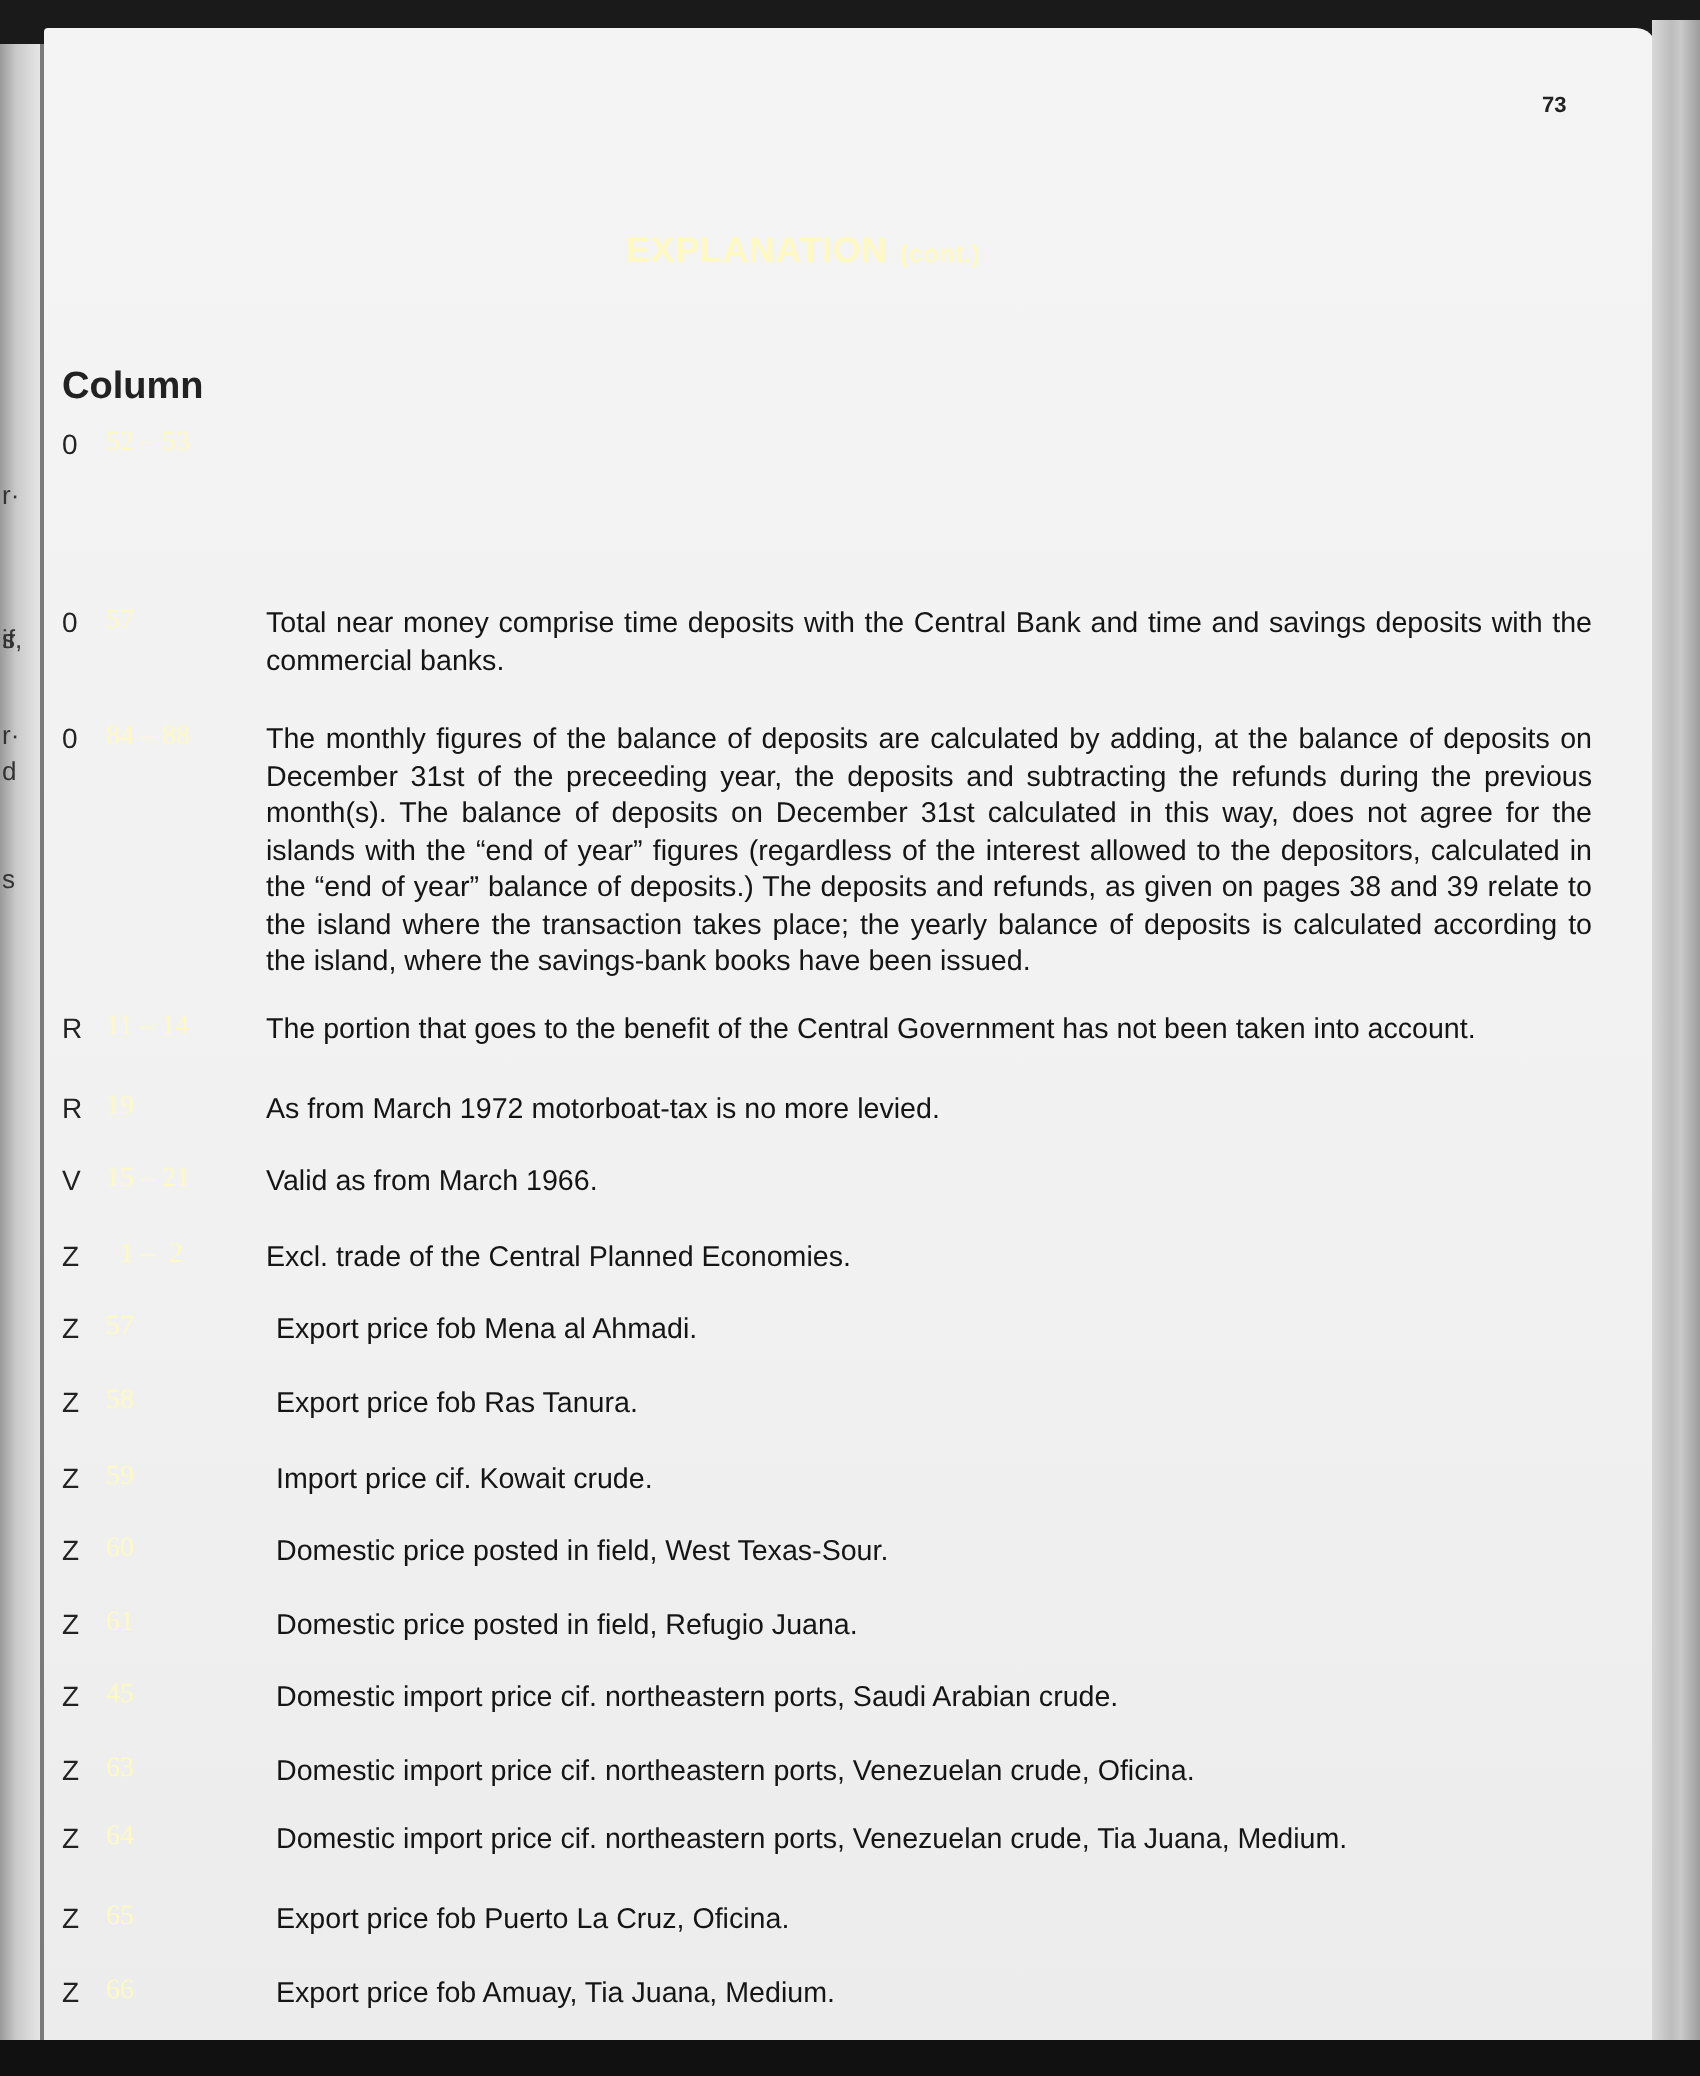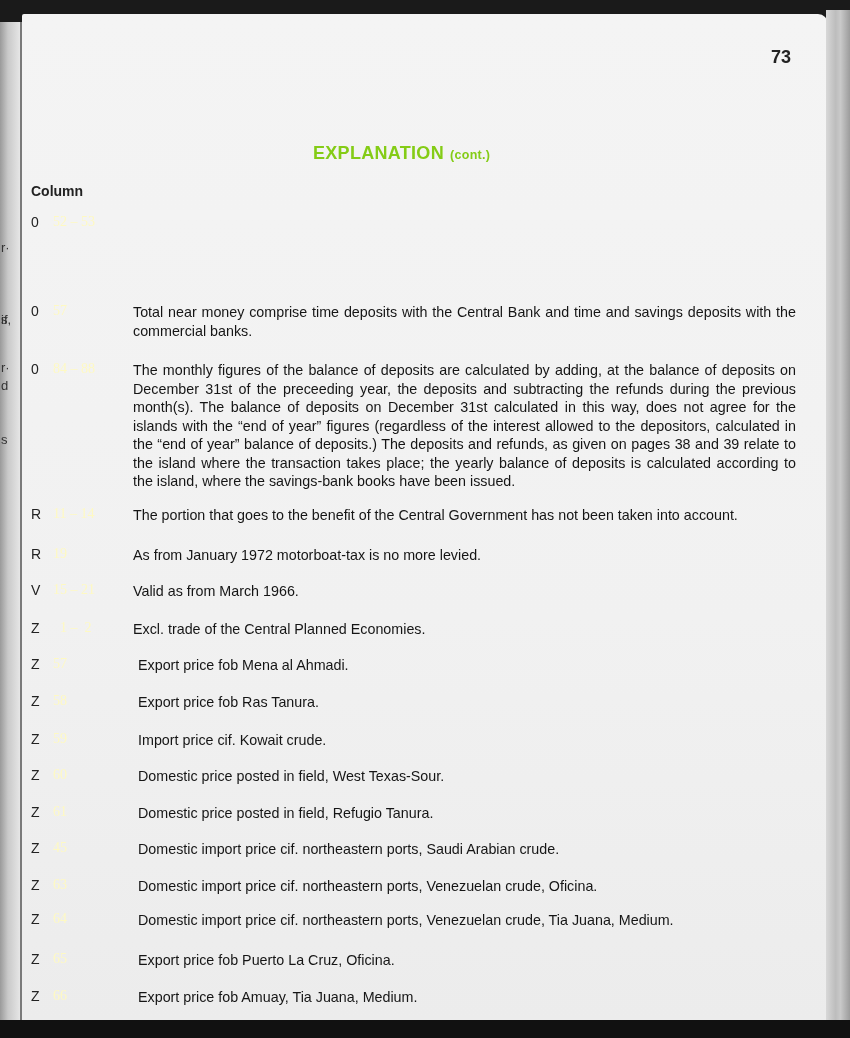--- a/index.html
+++ b/index.html
@@ -28,30 +28,30 @@
     }
     .page-right-edge {
       position: absolute; left: 826px; top: 10px; width: 24px; height: 1010px;
       background: linear-gradient(90deg, #d8d8d8 0%, #bdbdbd 40%, #c9c9c9 60%, #9c9c9c 100%);
     }
     .bottom-band {
       position: absolute; left: 0; top: 1020px; width: 850px; height: 18px; background: #111;
     }
     .page-number {
       position: absolute; left: 771px; top: 47px;
-      font-size: 18px; font-weight: bold; color: #222;
+      font-size: 11px; font-weight: bold; color: #222;
     }
     .title {
       position: absolute; left: 313px; top: 115px;
-      font-size: 18px; font-weight: bold; letter-spacing: 0.3px; color: #84cc16; margin-top: 28px;
+      font-size: 18px; font-weight: bold; letter-spacing: 0.3px; color: #fef9c3;
     }
     .title .cont { font-size: 12.5px; margin-left: 6px; }
     .column-label {
       position: absolute; left: 31px; top: 183px;
-      font-size: 14px; font-weight: bold; color: #222;
+      font-size: 19px; font-weight: bold; color: #222;
     }
     .entry { position: absolute; left: 0; width: 830px; }
     .entry .code {
       position: absolute; left: 31px; top: 0; font-size: 14px; color: #222;
       white-space: pre;
     }
     .entry .range {
       position: absolute; left: 53px; top: 0; font-size: 14px; color: #fef9c3;
       white-space: pre;
       font-family: Liberation Serif, serif;
@@ -116,21 +116,21 @@
   <span class="range">11 – 14</span>
   <div class="text">
     <p>The portion that goes to the benefit of the Central Government has not been taken into account.</p>
   </div>
 </div>
 
 <div class="entry" style="top:546px">
   <span class="code">R</span>
   <span class="range">19</span>
   <div class="text">
-    <p>As from January 1972 motorboat-tax is no more levied.</p>
+    <p>As from March 1972 motorboat-tax is no more levied.</p>
   </div>
 </div>
 
 <div class="entry" style="top:582px">
   <span class="code">V</span>
   <span class="range">15 – 21</span>
   <div class="text">
     <p>Valid as from March 1966.</p>
   </div>
 </div>
@@ -172,21 +172,21 @@
   <span class="range">60</span>
   <div class="text short">
     <p>Domestic price posted in field, West Texas-Sour.</p>
   </div>
 </div>
 
 <div class="entry" style="top:804px">
   <span class="code">Z</span>
   <span class="range">61</span>
   <div class="text short">
-    <p>Domestic price posted in field, Refugio Tanura.</p>
+    <p>Domestic price posted in field, Refugio Juana.</p>
   </div>
 </div>
 
 <div class="entry" style="top:840px">
   <span class="code">Z</span>
   <span class="range">45</span>
   <div class="text short">
     <p>Domestic import price cif. northeastern ports, Saudi Arabian crude.</p>
   </div>
 </div>

